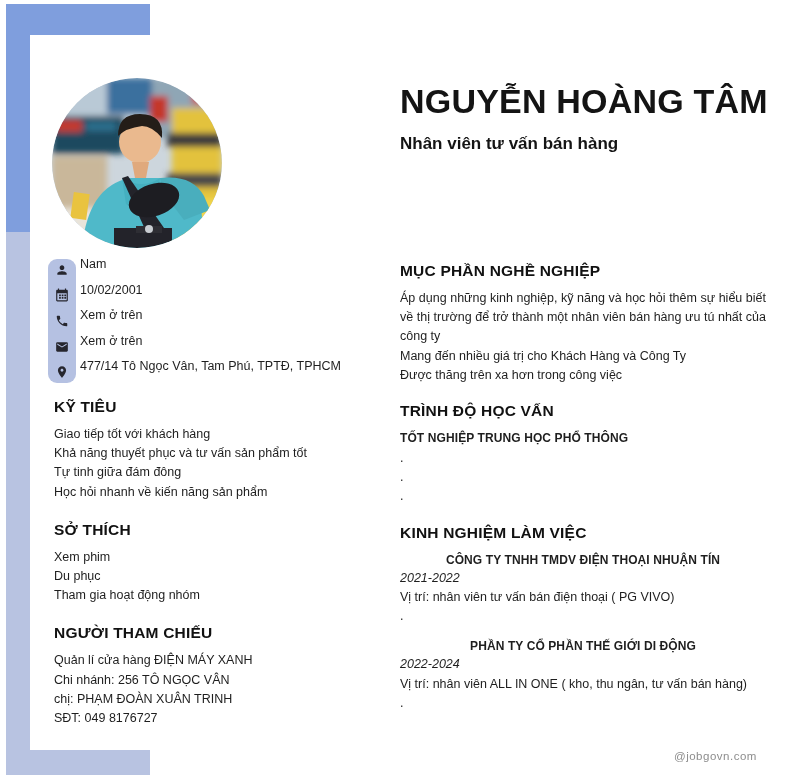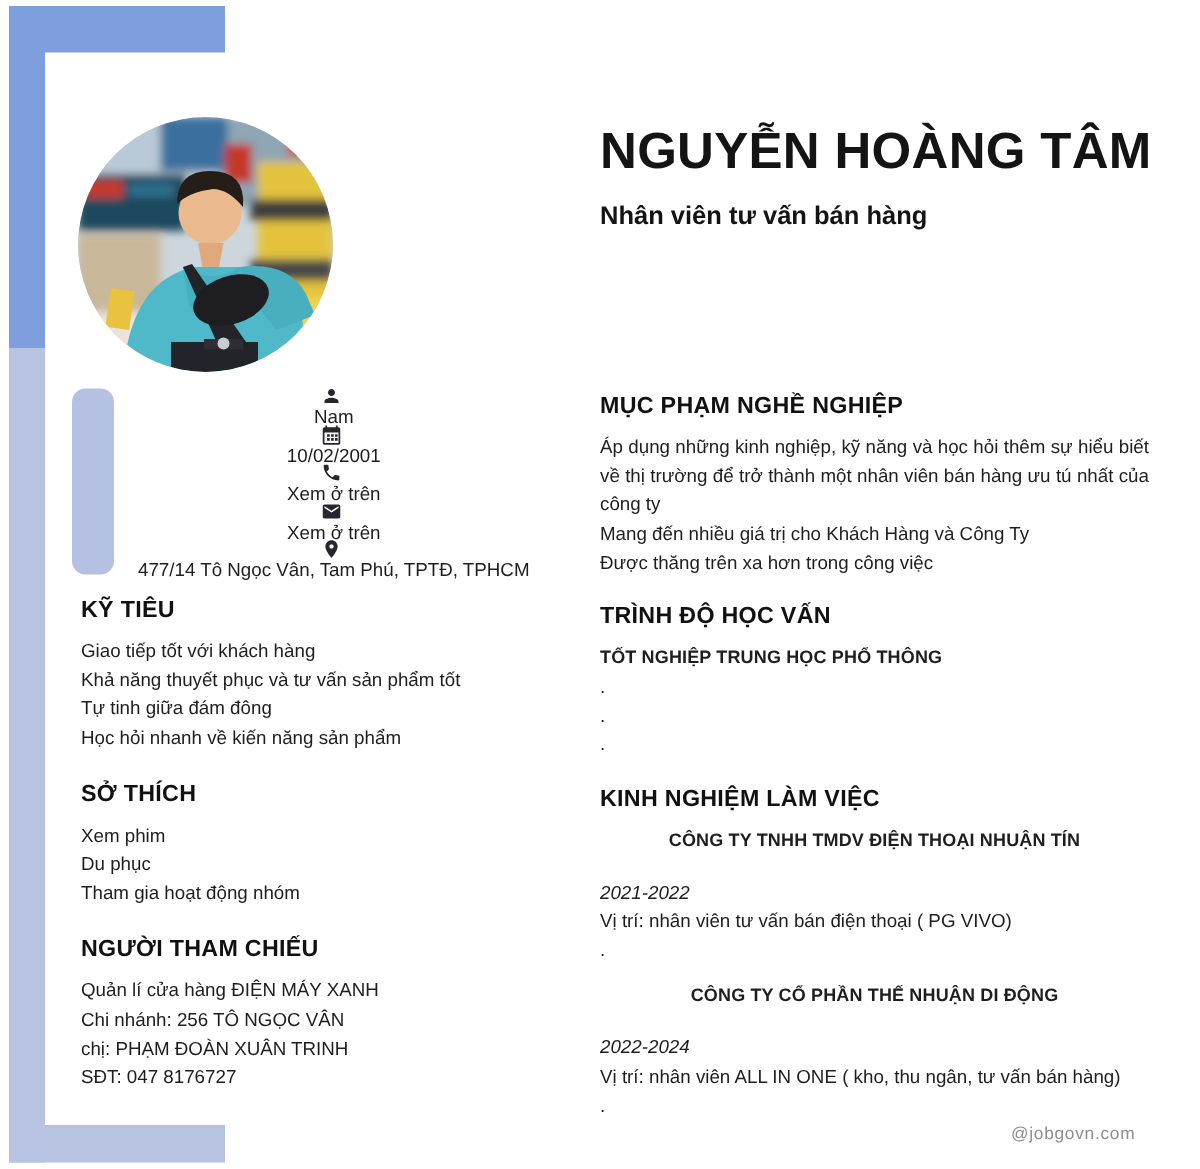--- a/index.html
+++ b/index.html
@@ -22,39 +22,39 @@
 
   
   .header { position:absolute; left:400px; top:82px; width:380px; }
   .name { font-size:34px; font-weight:bold; color:#141414; letter-spacing:0.2px; line-height:1.15; white-space:nowrap; }
   .role { margin-top:13px; font-size:17px; font-weight:bold; color:#141414; }
 
   
   .contact { position:absolute; left:48px; top:257px; width:345px; }
   .icon-pill { position:absolute; left:0; top:2px; width:28px; height:124px;
     background:var(--pill); border-radius:9px; }
-  .c-row { position:relative; display:flex; align-items:center; height:25.6px;flex-direction:column; }
+  .c-row { position:relative; display:flex; height:25.6px; }
   .c-icon { position:relative; width:28px; display:flex; justify-content:center; align-items:center; }
   .c-icon svg { width:14px; height:14px; fill:#26262e; }
   .c-text { margin-left:4px; font-size:12.5px; color:#1e1e1e; white-space:nowrap; }
 
   
   .sec-h { font-size:15.5px; font-weight:bold; color:#111111; line-height:26px; margin:0 0 5px 0; letter-spacing:0.2px; }
   .item-line { font-size:12.5px; line-height:19.2px; color:#1e1e1e; }
 
   .left-col { position:absolute; left:54px; top:394px; width:336px; }
   .left-col .sec { margin-bottom:15px; }
 
   .right-col { position:absolute; left:400px; top:258px; width:366px; }
   .right-col .sec { margin-bottom:13px; }
   .objective-line { text-align:justify; }
   .edu-title { font-size:12px; font-weight:bold; line-height:18px; margin-bottom:2px; letter-spacing:0.1px; }
   .xp-entry { margin-bottom:11px; }
   .xp-company { font-size:12px; font-weight:bold; line-height:18px; letter-spacing:0.1px;text-align:center; }
-  .xp-period { font-size:12.5px; font-style:italic; line-height:18.5px;margin-top:17px; }
+  .xp-period { font-size:12.5px; font-style:italic; line-height:18.5px; }
   .xp-pos { font-size:12.5px; line-height:20px; }
 
   .watermark { position:absolute; left:674px; top:750px; font-family:Liberation Sans, sans-serif;
     font-size:11.5px; color:#8d8d8d; letter-spacing:0.5px; }
 </style>
 </head>
 <body>
 
 <div class="page">
 
@@ -172,48 +172,48 @@
       <h2 class="sec-h">SỞ THÍCH</h2>
       <div class="item-line">Xem phim</div>
       <div class="item-line">Du phục</div>
       <div class="item-line">Tham gia hoạt động nhóm</div>
     </div>
     <div class="sec">
       <h2 class="sec-h">NGƯỜI THAM CHIẾU</h2>
       <div class="item-line">Quản lí cửa hàng ĐIỆN MÁY XANH</div>
       <div class="item-line">Chi nhánh: 256 TÔ NGỌC VÂN</div>
       <div class="item-line">chị: PHẠM ĐOÀN XUÂN TRINH</div>
-      <div class="item-line">SĐT: 047 8176727</div>
+      <div class="item-line">SĐT: 049 8176727</div>
     </div>
   </div>
 
   <div class="right-col">
     <div class="sec">
-      <h2 class="sec-h">MỤC PHẠM NGHỀ NGHIỆP</h2>
+      <h2 class="sec-h">MỤC PHẦN NGHỀ NGHIỆP</h2>
       <div class="item-line objective-line">Áp dụng những kinh nghiệp, kỹ năng và học hỏi thêm sự hiểu biết về thị trường để trở thành một nhân viên bán hàng ưu tú nhất của công ty</div>
       <div class="item-line objective-line">Mang đến nhiều giá trị cho Khách Hàng và Công Ty</div>
       <div class="item-line objective-line">Được thăng trên xa hơn trong công việc</div>
     </div>
     <div class="sec">
       <h2 class="sec-h">TRÌNH ĐỘ HỌC VẤN</h2>
       <div class="edu-title">TỐT NGHIỆP TRUNG HỌC PHỔ THÔNG</div>
       <div class="item-line">.</div>
       <div class="item-line">.</div>
       <div class="item-line">.</div>
     </div>
     <div class="sec">
       <h2 class="sec-h">KINH NGHIỆM LÀM VIỆC</h2>
       <div class="xp-entry">
         <div class="xp-company">CÔNG TY TNHH TMDV ĐIỆN THOẠI NHUẬN TÍN</div>
         <div class="xp-period">2021-2022</div>
         <div class="xp-pos">Vị trí: nhân viên tư vấn bán điện thoại ( PG VIVO)</div>
         <div class="item-line">.</div>
       </div>
       <div class="xp-entry">
-        <div class="xp-company">CÔNG TY CỔ PHẦN THẾ NHUẬN DI ĐỘNG</div>
+        <div class="xp-company">PHẦN TY CỔ PHẦN THẾ GIỚI DI ĐỘNG</div>
         <div class="xp-period">2022-2024</div>
         <div class="xp-pos">Vị trí: nhân viên ALL IN ONE ( kho, thu ngân, tư vấn bán hàng)</div>
         <div class="item-line">.</div>
       </div>
     </div>
   </div>
 
   <div class="watermark">@jobgovn.com</div>
 </div>
 

